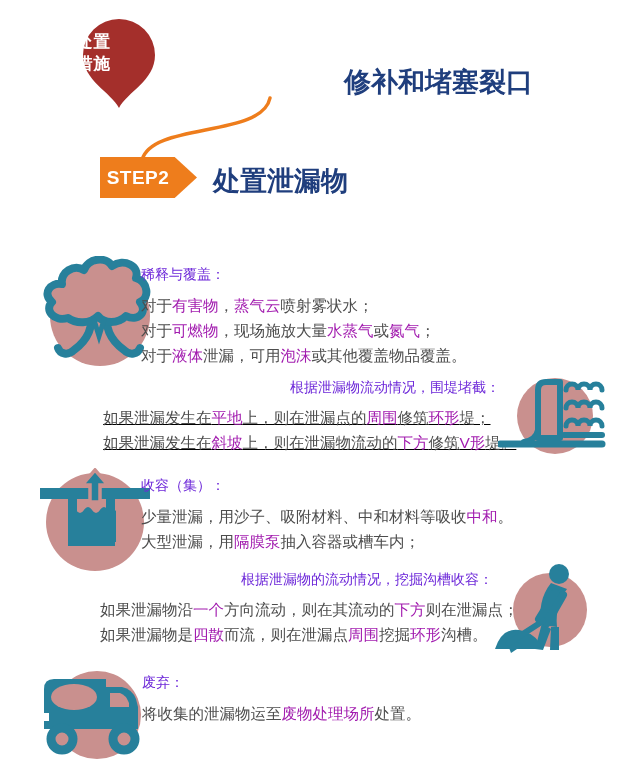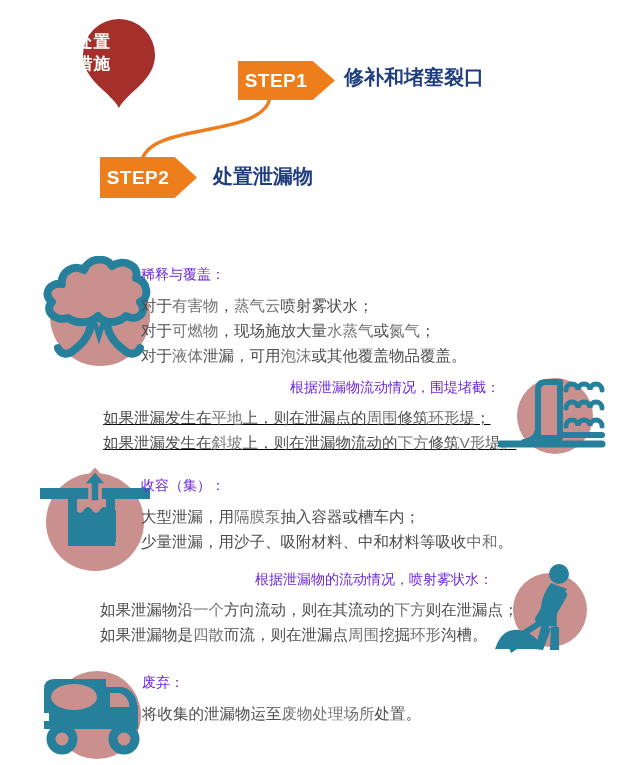--- a/index.html
+++ b/index.html
@@ -15,49 +15,46 @@
     color:#ffffff; font-weight:bold; font-size:16.5px; line-height:22px; letter-spacing:1px;
   }
   .badge {
     position:absolute; background:#EE7D1C; color:#ffffff; font-weight:bold;
     font-size:19px; display:flex; align-items:center; justify-content:center;
     padding-right:21px; clip-path:polygon(0% 0%, 77% 0%, 100% 50%, 77% 100%, 0% 100%);
     letter-spacing:0.5px;
   }
   .badge.step1 { left:238px; top:61px; width:97px; height:39px; }
   .badge.step2 { left:100px; top:157px; width:97px; height:41px; }
-  .step-title { position:absolute; color:#1F3E7D; font-weight:bold; font-size:20px; white-space:nowrap; }
+  .step-title { position:absolute; color:#1F3E7D; font-weight:bold; font-size:27px; white-space:nowrap; }
   .step-title.s1 { left:344px; top:64px; }
   .step-title.s2 { left:213px; top:163px; }
   .connector { position:absolute; left:110px; top:96px; }
   
   .icon-wrap { position:absolute; }
   .text-block { position:absolute; }
   .sec-title { font-size:14px; font-weight:normal; color:#6d28d9; white-space:nowrap; }
   .t-line { font-size:15.5px; color:#4D4D4D; line-height:25px; white-space:nowrap; }
-  .hl { color:#737373;text-align:center; }
+  .hl { color:#a21caf;text-align:center; }
   .tb-left .sec-title { margin-bottom:9px; }
   .title-right { position:absolute; text-align:right; }
 </style>
 </head>
 <body>
 
 <div class="stage">
 
   <svg class="pin" viewBox="0 0 86 92">
     <path d="M43 90 C35 74 7 63 7 37 A36 36 0 1 1 79 37 C79 63 51 74 43 90 Z" fill="#A42F2B"></path>
   </svg>
   <div class="pin-text">
     <div>处置</div>
     <div>措施</div>
   </div>
 
-  <div class="badge step1">
-    <span>STEP1</span>
-  </div>
   <div class="step-title s1">修补和堵塞裂口</div>
 
   <svg class="connector" width="180" height="68" viewBox="0 0 180 68">
     <path d="M160 2 C152 42 42 26 32 64" fill="none" stroke="#EE7D1C" stroke-width="3.5" stroke-linecap="round"></path>
   </svg>
 
   <div class="badge step2">
     <span>STEP2</span>
   </div>
   <div class="step-title s2">处置泄漏物</div>
@@ -105,26 +102,26 @@
       <rect x="28" y="31" width="9" height="46"></rect>
       <rect x="66" y="31" width="9" height="46"></rect>
       <rect x="28" y="70" width="47" height="8"></rect>
       <path d="M28 42 q4 -6 8 0 q4 6 8 0 q4 -6 8 0 q4 6 8 0 q4 -6 8 0 q4 6 8 0 V74 H28 Z"></path>
     </g>
     <polygon points="55,2 68,17 60,17 60,34 50,34 50,17 42,17" fill="#27809B" stroke="#C9908E" stroke-width="3.5"></polygon>
   </svg>
   <div class="text-block tb-left" style="left:141px; top:477px;">
     <div class="sec-title">收容（集）：</div>
     <div>
+        <div class="t-line"><span>少量泄漏，用沙子、吸附材料、中和材料等吸收</span><span class="hl">中和</span><span>。</span></div>
         <div class="t-line"><span>大型泄漏，用</span><span class="hl">隔膜泵</span><span>抽入容器或槽车内；</span></div>
-        <div class="t-line"><span>少量泄漏，用沙子、吸附材料、中和材料等吸收</span><span class="hl">中和</span><span>。</span></div>
       </div>
   </div>
 
-  <div class="title-right sec-title" style="right:147px; top:571px;">根据泄漏物的流动情况，喷射雾状水：</div>
+  <div class="title-right sec-title" style="right:147px; top:571px;">根据泄漏物的流动情况，挖掘沟槽收容：</div>
   <div class="text-block" style="left:100px; top:597px;">
       <div class="t-line"><span>如果泄漏物沿</span><span class="hl">一个</span><span>方向流动，则在其流动的</span><span class="hl">下方</span><span>则在泄漏点；</span></div>
       <div class="t-line"><span>如果泄漏物是</span><span class="hl">四散</span><span>而流，则在泄漏点</span><span class="hl">周围</span><span>挖掘</span><span class="hl">环形</span><span>沟槽。</span></div>
     </div>
   <svg class="icon-wrap" style="left:495px; top:563px;" width="145" height="112" viewBox="0 0 145 112">
     <circle cx="55" cy="47" r="37" fill="#C9908E"></circle>
     <g fill="#27809B">
       <circle cx="64" cy="11" r="10"></circle>
       <path d="M56 20 C46 32 44 48 46 62 L62 64 C60 48 66 34 72 26 Z"></path>
       <path d="M47 60 L40 86 L48 87 L56 66 Z"></path>

